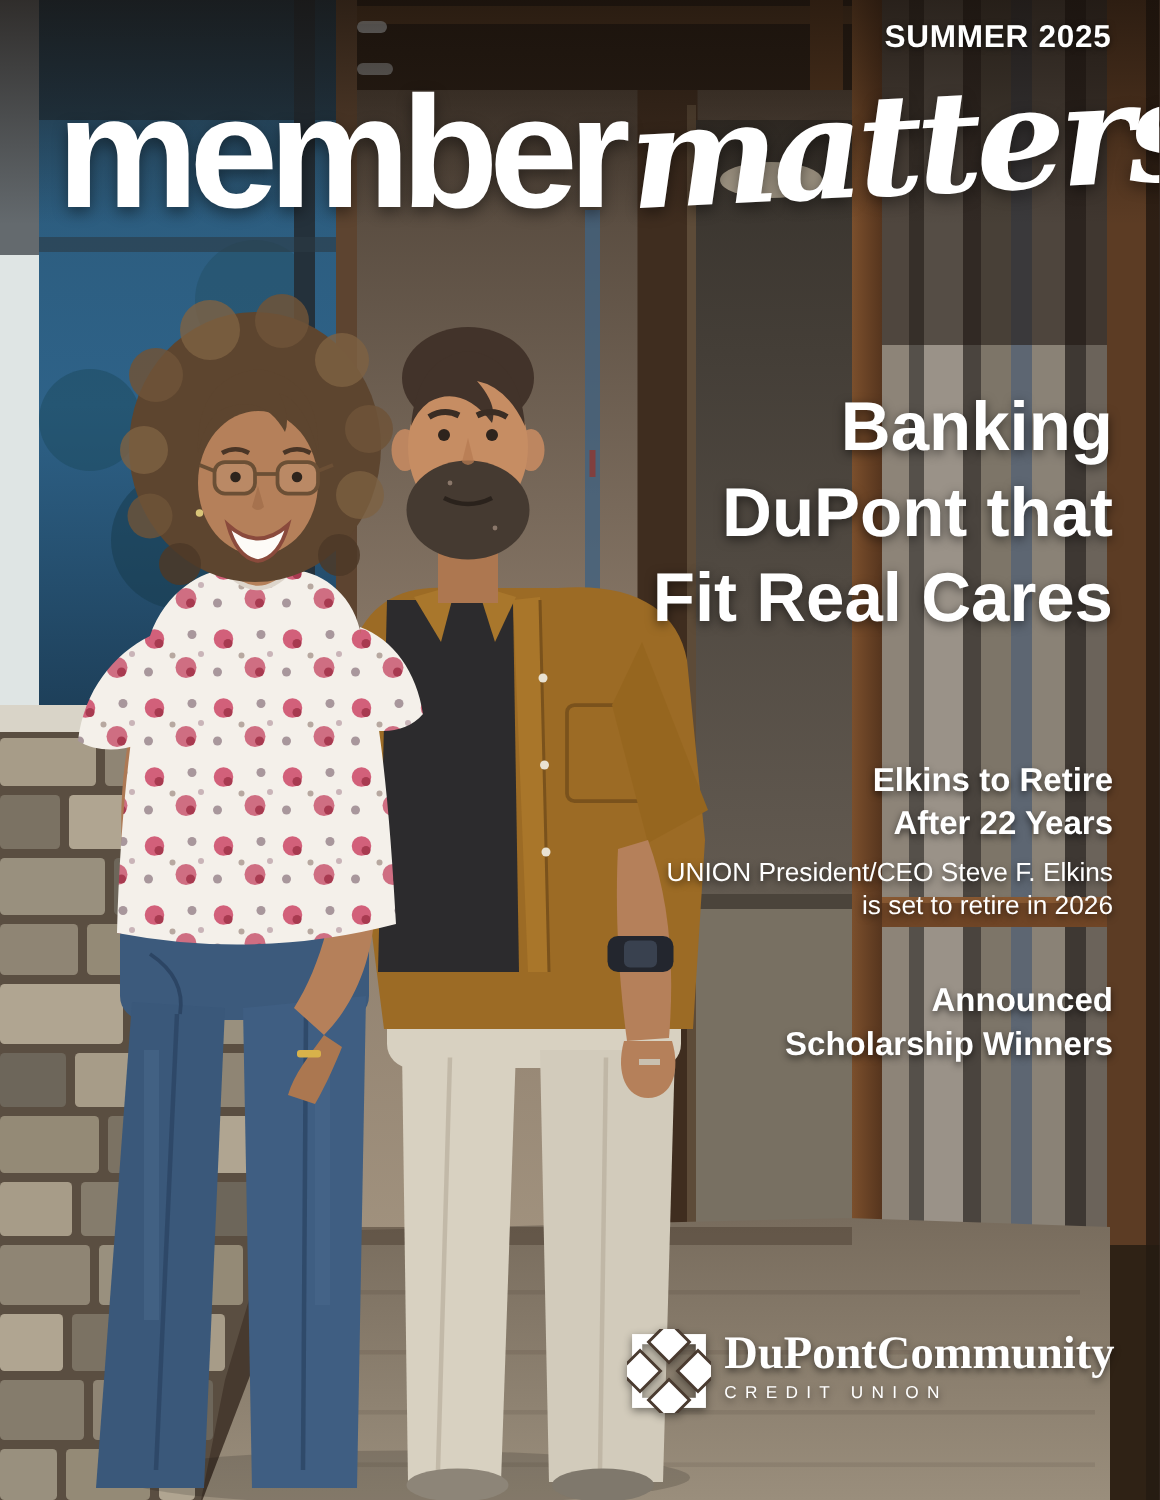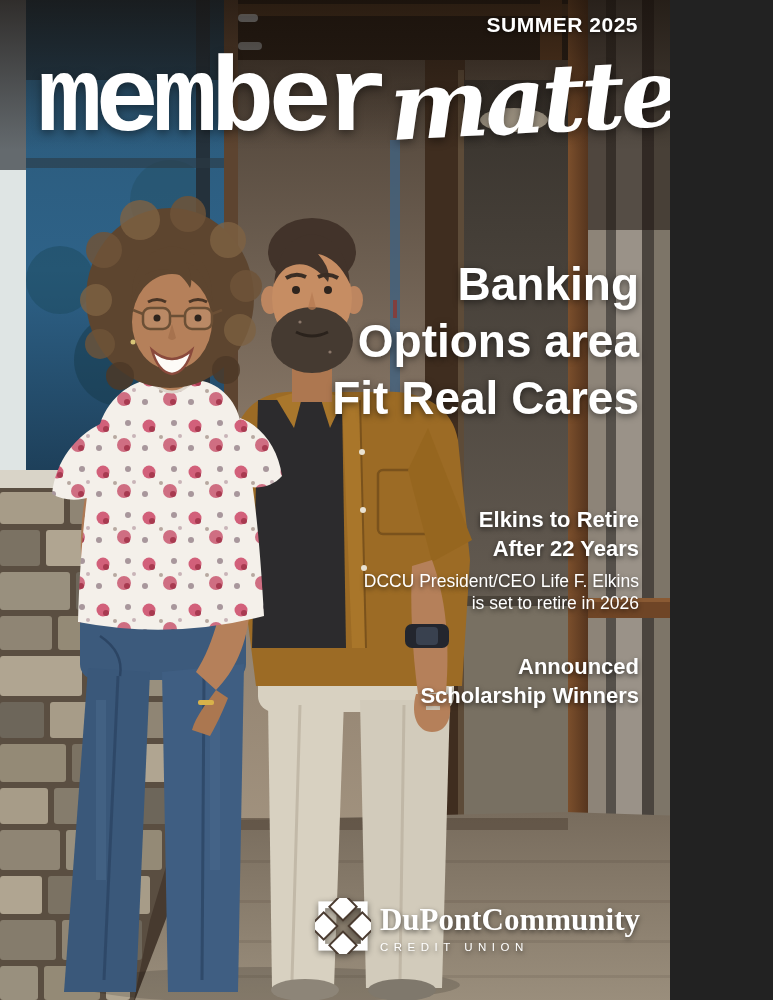--- a/index.html
+++ b/index.html
@@ -1,35 +1,35 @@
 <!DOCTYPE html>
 <html><head>
 <meta charset="utf-8">
 <style>
   * { margin:0; padding:0; box-sizing:border-box; }
   html,body { background:#222; }
   .cover {
-    position:relative; width:670px; height:1000px; overflow:hidden;
+    position:relative; width:773px; height:1000px; overflow:hidden;
     background:#473a2f; font-family:"Liberation Sans", sans-serif;
   }
   .photo-svg { position:absolute; left:0; top:0; width:773px; height:1000px; display:block; }
 
   .overlay { position:absolute; color:#fff; }
 
   .issue {
     top:13px; right:32px; font-size:21px; font-weight:700; letter-spacing:0.5px;
     text-shadow:0 1px 4px rgba(0,0,0,.6);
   }
 
   .masthead {
     left:38px; top:52px; width:720px; display:flex; align-items:flex-end;
     white-space:nowrap; text-shadow:0 3px 10px rgba(0,0,0,.45);
   }
   .masthead .word-bold {
-    font-family:Liberation Mono, monospace; font-weight:700;
+    font-family:Liberation Sans, sans-serif; font-weight:700;
     font-size:106px; line-height:0.95; letter-spacing:-6px;
   }
   .masthead .word-script {
     font-family:"DejaVu Serif", serif; font-style:italic; font-weight:700;
     font-size:94px; line-height:0.95; letter-spacing:-4px;
     transform:rotate(-3deg); transform-origin:left bottom; margin-left:8px;
   }
 
   .headline {
     top:256px; right:31px; text-align:right;
@@ -37,21 +37,21 @@
     text-shadow:0 2px 7px rgba(0,0,0,.55);
   }
 
   .story { right:31px; text-align:right; text-shadow:0 2px 5px rgba(0,0,0,.6); }
   .story.s1 { top:505px; }
   .story.s2 { top:652px; }
   .story .title { font-size:22px; line-height:29px; font-weight:700; }
   .story .sub   { font-size:17.5px; line-height:22px; font-weight:400; margin-top:7px; }
 
   .logo {
-    right:30px; bottom:46px; display:flex; align-items:flex-end; gap:9px;
+    right:30px; bottom:58px; display:flex; align-items:flex-start; gap:9px;
     text-shadow:0 2px 5px rgba(0,0,0,.55);
     padding-left:13px;
   }
   .logo .mark { width:56px; height:56px; flex:0 0 auto; filter:drop-shadow(0 2px 3px rgba(0,0,0,.45)); }
   .logo .text-col { display:flex; flex-direction:column; }
   .logo .name {
     font-family:"Liberation Serif", serif; font-weight:700;
     font-size:31px; line-height:31px; letter-spacing:0;
   }
   .logo .tagline {
@@ -321,31 +321,31 @@
 
   <div class="overlay issue">SUMMER 2025</div>
 
   <div class="overlay masthead">
     <span class="word-bold">member</span>
     <span class="word-script">matters</span>
   </div>
 
   <div class="overlay headline">
     <div>Banking</div>
-    <div>Options area</div>
+    <div>DuPont that</div>
     <div>Fit Real Cares</div>
   </div>
 
   <div class="overlay story s1">
     <div class="title">
       <div>Elkins to Retire</div>
       <div>After 22 Years</div>
     </div>
     <div class="sub">
-      <div>DCCU President/CEO Life F. Elkins</div>
+      <div>UNION President/CEO Steve F. Elkins</div>
       <div>is set to retire in 2026</div>
     </div>
   </div>
 
   <div class="overlay story s2">
     <div class="title">
       <div>Announced</div>
       <div>Scholarship Winners</div>
     </div>
   </div>

